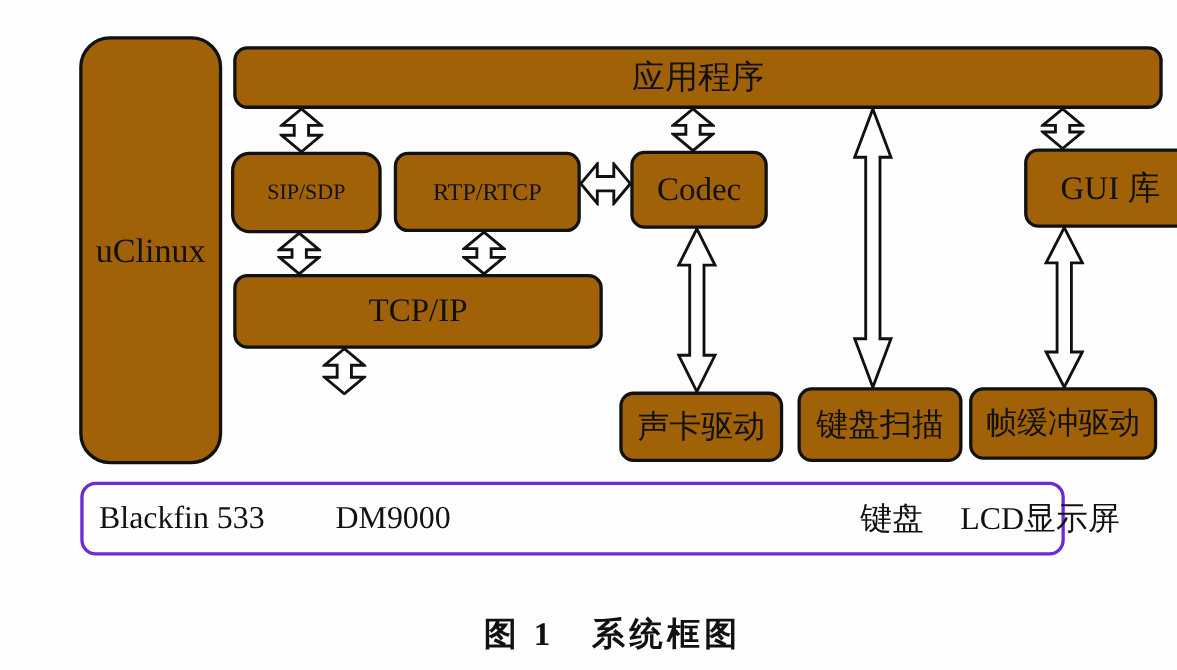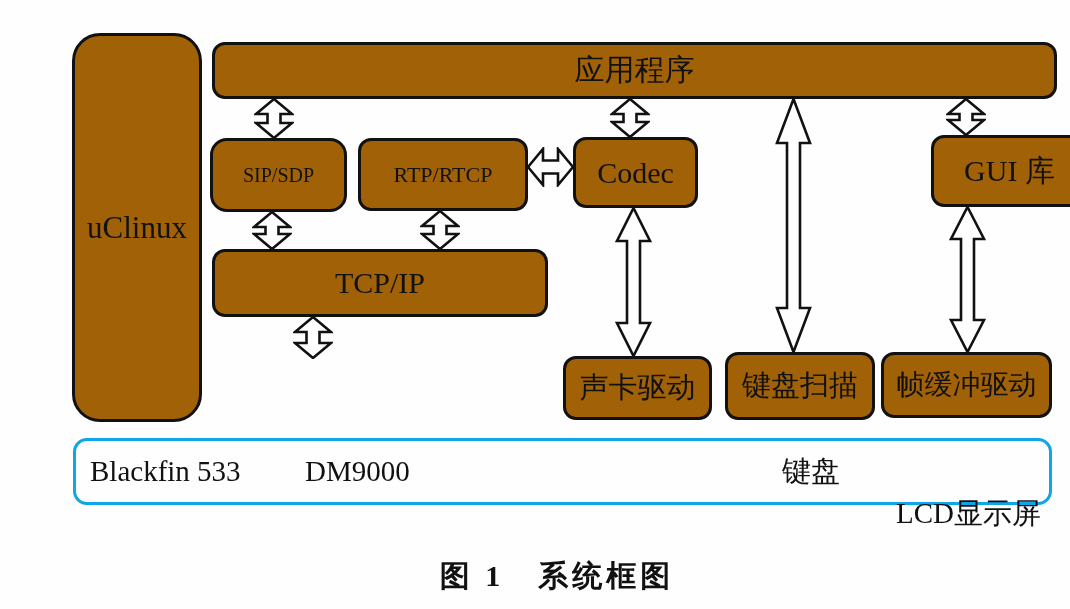--- a/index.html
+++ b/index.html
@@ -27,34 +27,34 @@
   #b-sipsdp{left:210px;top:138px;width:137px;height:74px;font-size:20px;border-radius:17px;}
   #b-rtprtcp{left:358px;top:138px;width:170px;height:73px;font-size:22px;}
   #b-codec{left:573px;top:137px;width:125px;height:71px;font-size:30px;}
   #b-gui{left:887px;top:135px;width:157px;height:72px;font-size:30px;margin-left:44px;}
   #b-tcpip{left:212px;top:249px;width:336px;height:68px;font-size:30px;}
   #b-nic{left:220px;top:358px;width:203px;height:62px;}
   #b-sound{left:563px;top:356px;width:149px;height:64px;}
   #b-keyscan{left:725px;top:352px;width:150px;height:68px;}
   #b-fb{left:881px;top:352px;width:171px;height:66px;font-size:28px;}
   #hwbar{
-    position:absolute;left:73px;top:438px;width:979px;height:67px;
-    box-sizing:border-box;border:3px solid #0ea5e9;border-radius:14px;
+    position:absolute;left:73px;top:438px;width:895px;height:67px;
+    box-sizing:border-box;border:3px solid #6d28d9;border-radius:14px;
     background:#fefefe;z-index:2;
   }
   .hw-item{
     position:absolute;top:0;height:61px;
     display:flex;align-items:center;
     font-size:29px;white-space:nowrap;
   }
   #hw-0{left:14px;}
   #hw-1{left:229px;}
   #hw-2{left:490px;}
   #hw-3{left:706px;text-align:center;}
-  #hw-4{left:820px;margin-top:42px;}
+  #hw-4{left:797px;}
   #caption{
     position:absolute;left:0;right:0;top:556px;
     text-align:center;
     font-size:30px;font-weight:bold;
     letter-spacing:4px;
     transform:translateX(22px);
   }
   .arrow{position:absolute;z-index:1;}
 </style>
 </head>

